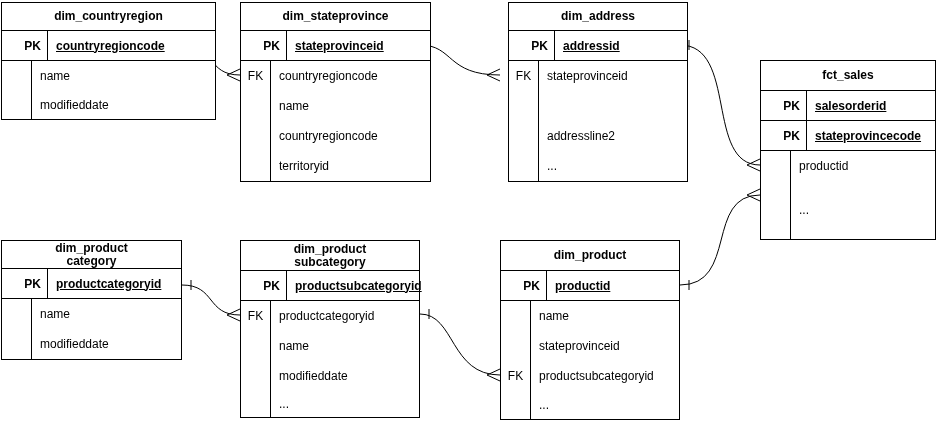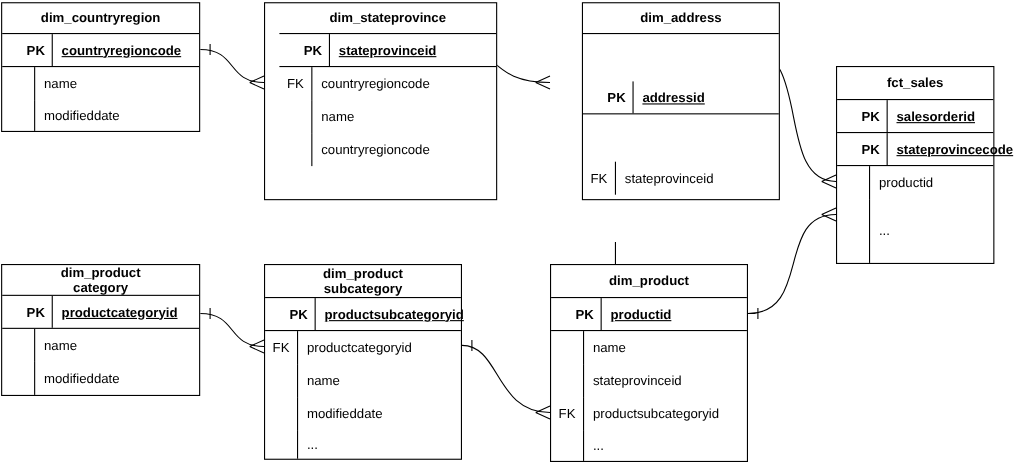--- a/index.html
+++ b/index.html
@@ -74,57 +74,61 @@
       <path d="M191,280 L191,290"></path>
       <path d="M227,315 L240,309 M227,315 L240,321"></path>
     </g>
     <g>
       <path d="M420,314 C455,314 450,375 500,375"></path>
       <path d="M429,309 L429,319"></path>
       <path d="M487,375 L500,369 M487,375 L500,381"></path>
     </g>
   </svg>
 
-  <div class="entity" style="left:1px; top:2px; width:181px; height:118px;">
+  <div class="entity" style="left:1px; top:2px; width:215px; height:118px;">
     <div class="e-title" style="height:28px">dim_countryregion</div>
     <div class="row pk" style="height:30px">
       <div class="key">PK</div>
       <div class="field">countryregioncode</div>
     </div>
     <div class="row" style="height:30px">
       <div class="key"></div>
       <div class="field">name</div>
     </div>
     <div class="row grow">
       <div class="key"></div>
       <div class="field">modifieddate</div>
     </div>
   </div>
 
-  <div class="entity" style="left:240px; top:2px; width:212px; height:180px;padding-left:13px;">
+  <div class="entity" style="left:240px; top:2px; width:191px; height:180px;">
     <div class="e-title" style="height:28px">dim_stateprovince</div>
     <div class="row pk" style="height:30px">
       <div class="key">PK</div>
       <div class="field">stateprovinceid</div>
     </div>
     <div class="row" style="height:30px">
       <div class="key">FK</div>
       <div class="field">countryregioncode</div>
     </div>
     <div class="row" style="height:30px">
       <div class="key"></div>
       <div class="field">name</div>
     </div>
     <div class="row" style="height:30px">
       <div class="key"></div>
       <div class="field">countryregioncode</div>
     </div>
-  </div>
-
-  <div class="entity" style="left:529px; top:2px; width:180px; height:180px;gap:43px;">
+    <div class="row grow">
+      <div class="key"></div>
+      <div class="field">territoryid</div>
+    </div>
+  </div>
+
+  <div class="entity" style="left:508px; top:2px; width:180px; height:180px;">
     <div class="e-title" style="height:28px">dim_address</div>
     <div class="row pk" style="height:30px">
       <div class="key">PK</div>
       <div class="field">addressid</div>
     </div>
     <div class="row" style="height:30px">
       <div class="key">FK</div>
       <div class="field">stateprovinceid</div>
     </div>
     <div class="row" style="height:30px">
@@ -133,21 +137,21 @@
     <div class="row" style="height:30px">
       <div class="key"></div>
       <div class="field">addressline2</div>
     </div>
     <div class="row grow">
       <div class="key"></div>
       <div class="field">...</div>
     </div>
   </div>
 
-  <div class="entity" style="left:760px; top:60px; width:144px; height:180px;">
+  <div class="entity" style="left:760px; top:60px; width:176px; height:180px;">
     <div class="e-title" style="height:30px">fct_sales</div>
     <div class="row pk" style="height:30px">
       <div class="key">PK</div>
       <div class="field">salesorderid</div>
     </div>
     <div class="row pk" style="height:30px">
       <div class="key">PK</div>
       <div class="field">stateprovincecode</div>
     </div>
     <div class="row" style="height:30px">

